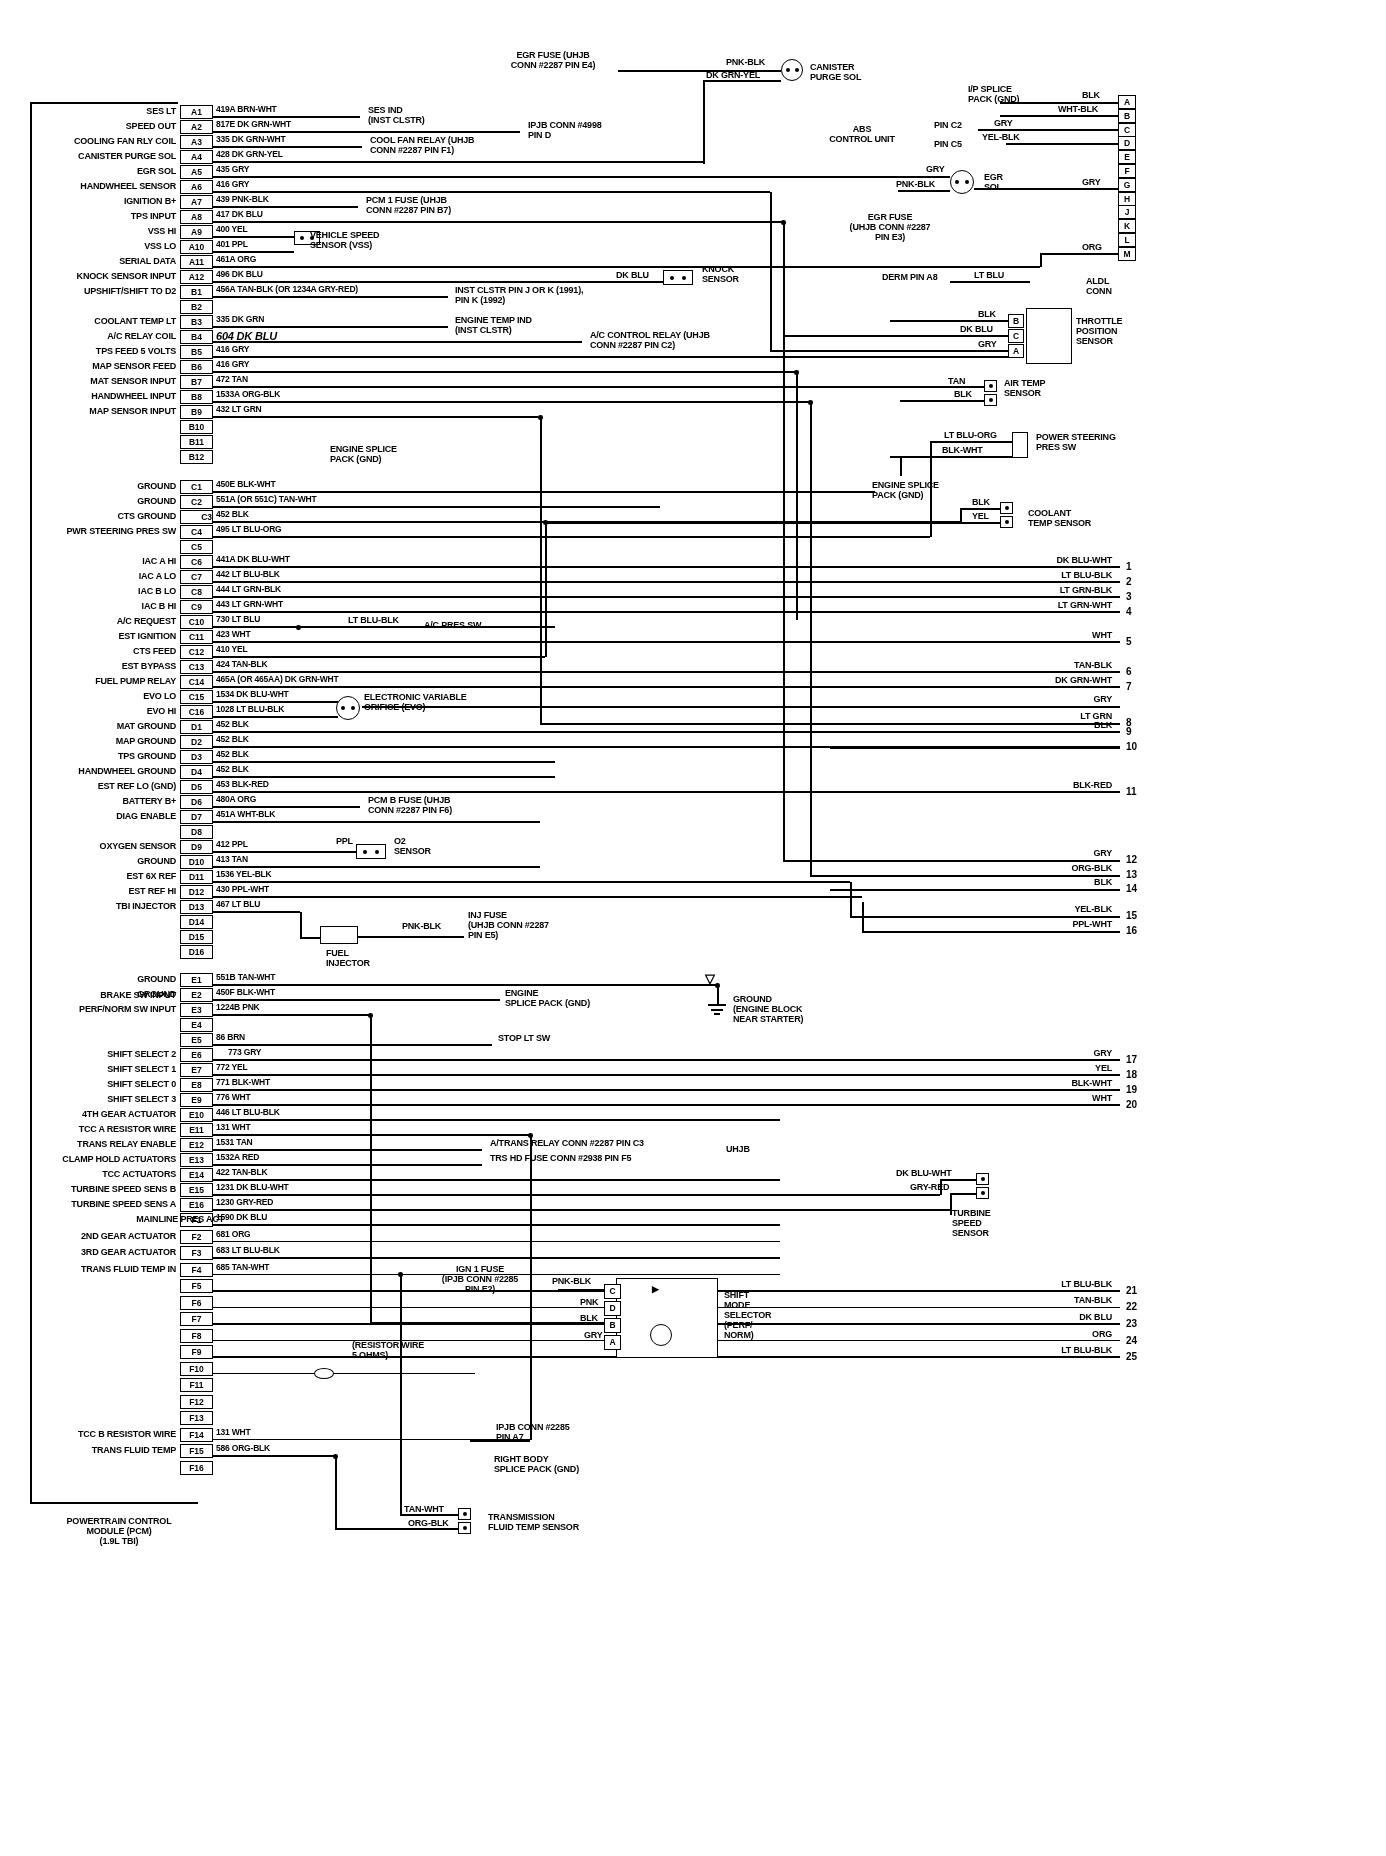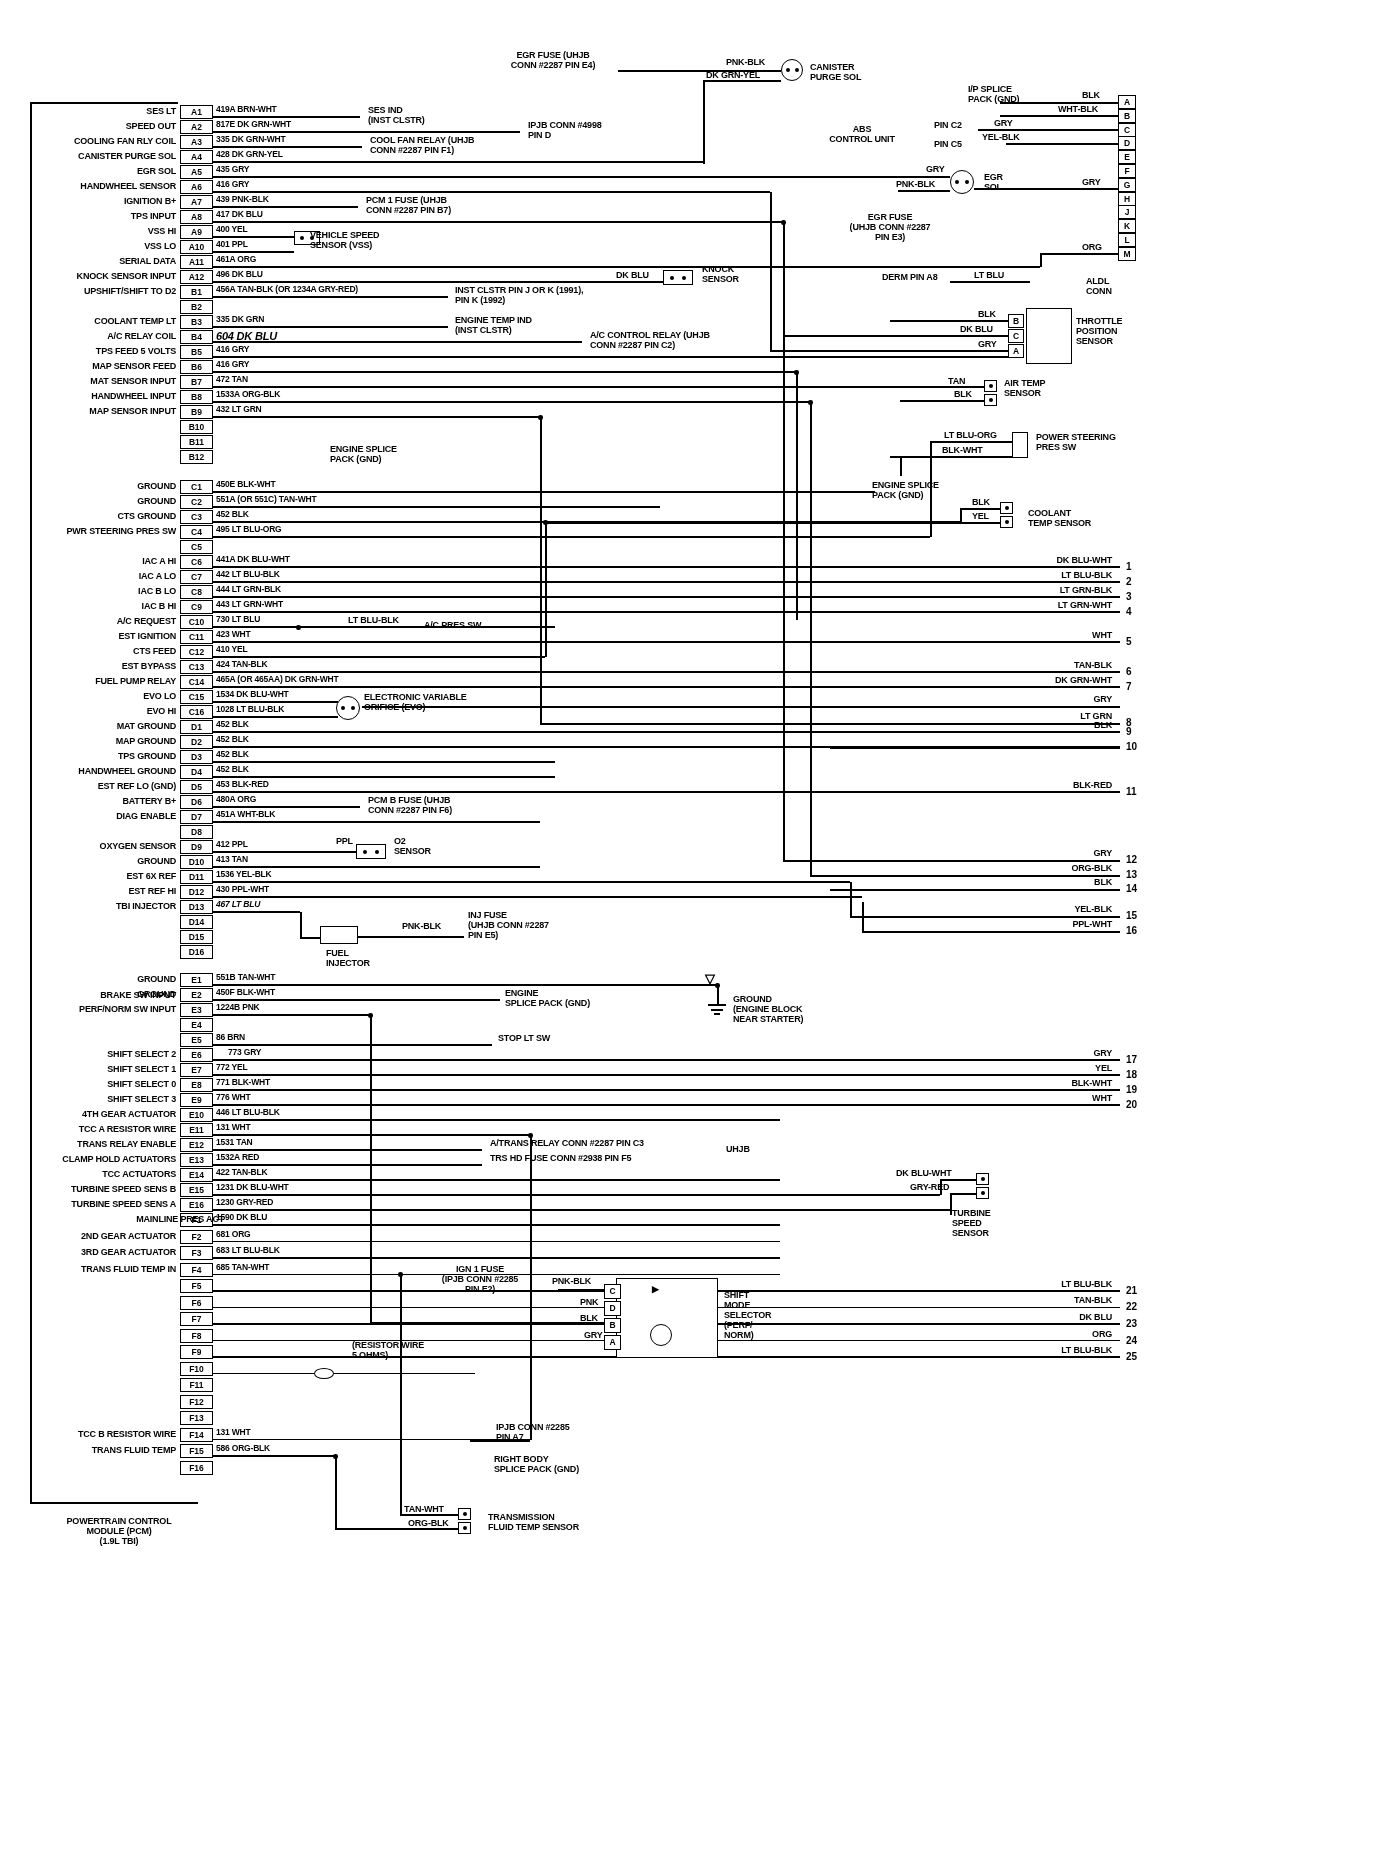--- a/index.html
+++ b/index.html
@@ -235,21 +235,21 @@
     <div class="pin" style="left: 180px; top: 450px; width: 31px; height: 12px;">B12</div>
     <div class="t right" style="left: 30px; width: 146px; top: 481px;">GROUND</div>
     <div class="pin" style="left: 180px; top: 480px; width: 31px; height: 12px;">C1</div>
     <div class="ln" style="left: 212px; top: 491px; width: 663px; height: 1.5px;"></div>
     <div class="t" style="left: 216px; top: 480px; font-size: 8.5px;">450E BLK-WHT</div>
     <div class="t right" style="left: 30px; width: 146px; top: 496px;">GROUND</div>
     <div class="pin" style="left: 180px; top: 495px; width: 31px; height: 12px;">C2</div>
     <div class="ln" style="left: 212px; top: 506px; width: 448px; height: 1.5px;"></div>
     <div class="t" style="left: 216px; top: 495px; font-size: 8.5px;">551A (OR 551C) TAN-WHT</div>
     <div class="t right" style="left: 30px; width: 146px; top: 511px;">CTS GROUND</div>
-    <div class="pin" style="left: 180px; top: 510px; width: 31px; height: 12px;">C3</div>
+    <div class="pin" style="left: 180px; top: 510px; width: 31px; height: 12px; text-align: right;">C3</div>
     <div class="ln" style="left: 212px; top: 521px; width: 748px; height: 1.5px;"></div>
     <div class="t" style="left: 216px; top: 510px; font-size: 8.5px;">452 BLK</div>
     <div class="t right" style="left: 30px; width: 146px; top: 526px;">PWR STEERING PRES SW</div>
     <div class="pin" style="left: 180px; top: 525px; width: 31px; height: 12px;">C4</div>
     <div class="ln" style="left: 212px; top: 536px; width: 718px; height: 1.5px;"></div>
     <div class="t" style="left: 216px; top: 525px; font-size: 8.5px;">495 LT BLU-ORG</div>
     <div class="pin" style="left: 180px; top: 540px; width: 31px; height: 12px;">C5</div>
     <div class="t right" style="left: 30px; width: 146px; top: 556px;">IAC A HI</div>
     <div class="pin" style="left: 180px; top: 555px; width: 31px; height: 12px;">C6</div>
     <div class="ln" style="left: 212px; top: 566px; width: 908px; height: 1.5px;"></div>
@@ -337,21 +337,21 @@
     <div class="pin" style="left: 180px; top: 870px; width: 31px; height: 12px;">D11</div>
     <div class="ln" style="left: 212px; top: 881px; width: 638px; height: 1.5px;"></div>
     <div class="t" style="left: 216px; top: 870px; font-size: 8.5px;">1536 YEL-BLK</div>
     <div class="t right" style="left: 30px; width: 146px; top: 886px;">EST REF HI</div>
     <div class="pin" style="left: 180px; top: 885px; width: 31px; height: 12px;">D12</div>
     <div class="ln" style="left: 212px; top: 896px; width: 650px; height: 1.5px;"></div>
     <div class="t" style="left: 216px; top: 885px; font-size: 8.5px;">430 PPL-WHT</div>
     <div class="t right" style="left: 30px; width: 146px; top: 901px;">TBI INJECTOR</div>
     <div class="pin" style="left: 180px; top: 900px; width: 31px; height: 12px;">D13</div>
     <div class="ln" style="left: 212px; top: 911px; width: 88px; height: 1.5px;"></div>
-    <div class="t" style="left: 216px; top: 900px; font-size: 8.5px; font-style: italic;">467 LT BLU</div>
+    <div class="t" style="left: 216px; top: 900px; font-size: 8.5px;">467 LT BLU</div>
     <div class="pin" style="left: 180px; top: 915px; width: 31px; height: 12px;">D14</div>
     <div class="pin" style="left: 180px; top: 930px; width: 31px; height: 12px;">D15</div>
     <div class="pin" style="left: 180px; top: 945px; width: 31px; height: 12px;">D16</div>
     <div class="t right" style="left: 30px; width: 146px; top: 974px;">GROUND</div>
     <div class="pin" style="left: 180px; top: 973px; width: 31px; height: 12px;">E1</div>
     <div class="ln" style="left: 212px; top: 984px; width: 505px; height: 1.5px;"></div>
     <div class="t" style="left: 216px; top: 973px; font-size: 8.5px;">551B TAN-WHT</div>
     <div class="t right" style="left: 30px; width: 146px; top: 989px;">GROUND</div>
     <div class="pin" style="left: 180px; top: 988px; width: 31px; height: 12px;">E2</div>
     <div class="ln" style="left: 212px; top: 999px; width: 288px; height: 1.5px;"></div>

